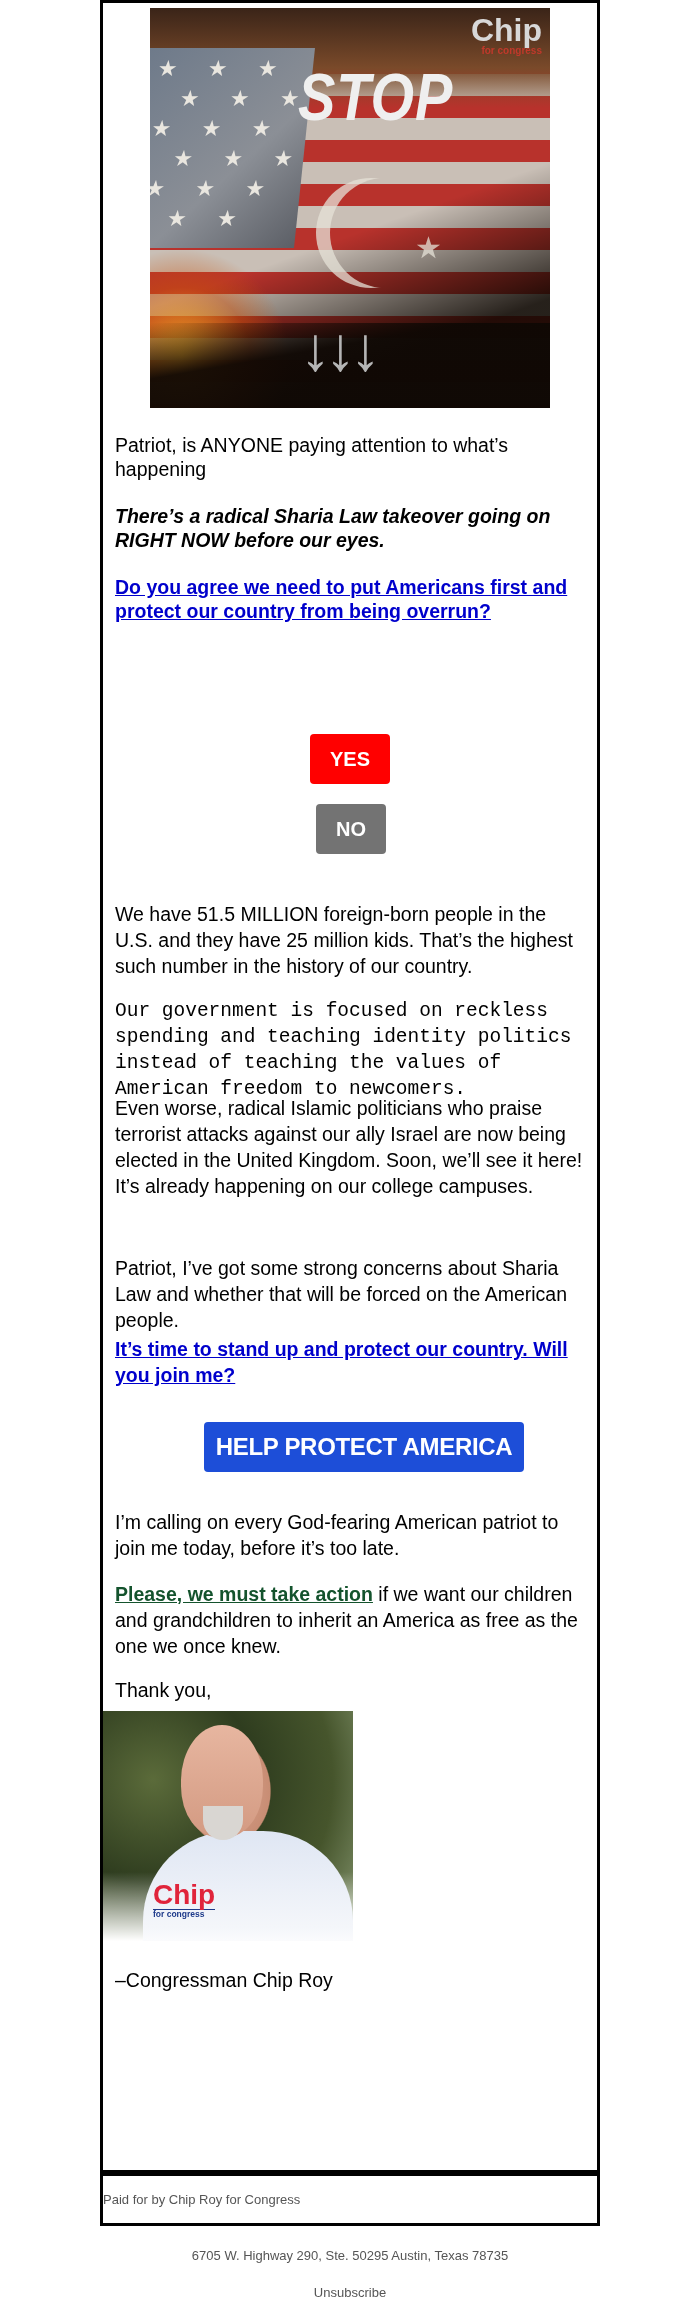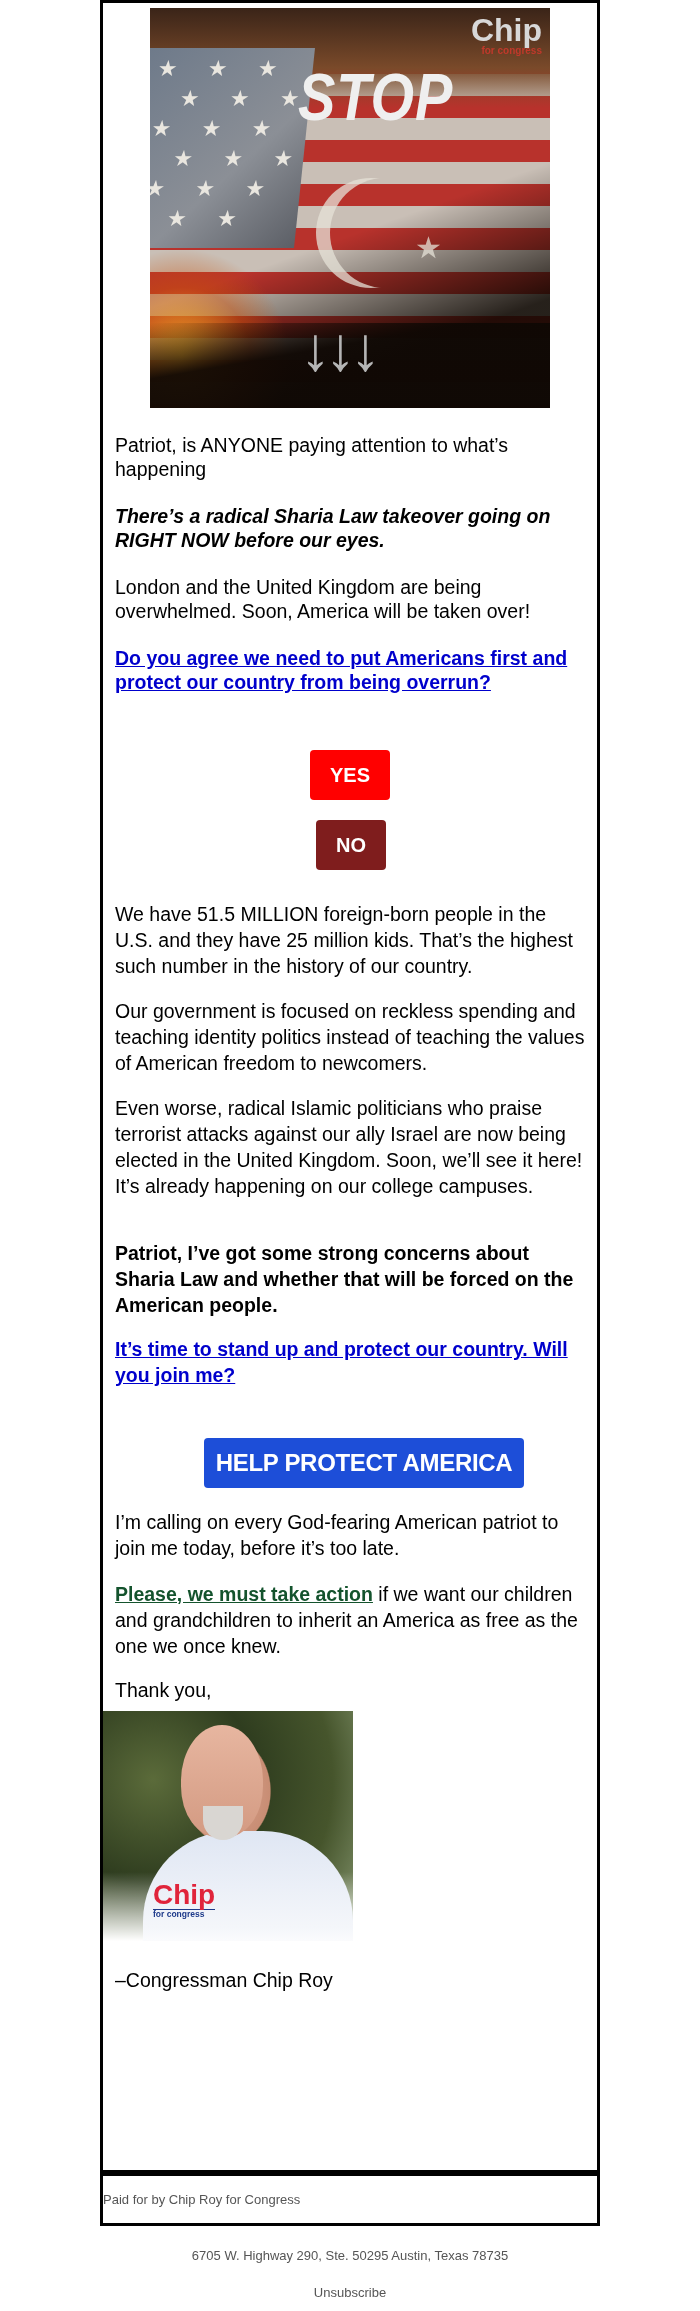--- a/index.html
+++ b/index.html
@@ -20,25 +20,25 @@
   .hero .stop { position:absolute; left:148px; top:50px; font-size:56px; font-weight:bold; font-style:italic; color:#efefef; letter-spacing:1px; font-family:"Liberation Sans", sans-serif; transform:scaleY(1.2); transform-origin:top left; }
   .hero .logo { position:absolute; right:8px; top:6px; text-align:right; }
   .hero .logo .big { font-size:32px; font-weight:bold; color:#d8d8d8; line-height:32px; }
   .hero .logo .small { font-size:10px; font-weight:bold; color:#c0392b; line-height:10px; }
   .hero .arrows { position:absolute; left:150px; top:305px; font-size:62px; color:#b5b5b5; letter-spacing:-6px; }
 
   .content { position:absolute; left:12px; top:430px; width:472px; font-size:19.5px; line-height:24px; }
   .content p { margin:0 0 23px 0; }
   .content a { color:#1a0dab; color:#0000cc; font-weight:bold; text-decoration:underline; }
   .bi { font-weight:bold; font-style:italic; }
-  .b { font-weight:bold; }
+  .b { font-weight:normal;margin-top:15px; }
 
-  .btn { position:absolute; display:flex; align-items:center; justify-content:center; color:#fff; font-weight:bold; font-family:"Liberation Sans", sans-serif; border-radius:4px; cursor:pointer;margin-top:16px; }
+  .btn { position:absolute; display:flex; align-items:center; justify-content:center; color:#fff; font-weight:bold; font-family:"Liberation Sans", sans-serif; border-radius:4px; cursor:pointer; }
   .btn-yes { left:207px; top:731px; width:80px; height:50px; background:#ff0000; font-size:20px; }
-  .btn-no { left:213px; top:801px; width:70px; height:50px; background:#7f1d1d; font-size:20px; }
+  .btn-no { left:213px; top:801px; width:70px; height:50px; background:#737373; font-size:20px; }
   .btn-help { left:101px; top:1419px; width:320px; height:50px; background:#1d4ed8; font-size:24px; letter-spacing:-0.3px; }
 
   .txt { position:absolute; left:12px; width:474px; font-size:19.5px; line-height:26px; }
   .photo { position:absolute; left:0; top:1708px; width:250px; height:230px; overflow:hidden;
     background:
       radial-gradient(ellipse 60px 75px at 125px 80px, #d9a58f 0%, #c88d74 70%, rgba(0,0,0,0) 72%),
       linear-gradient(180deg, rgba(255,255,255,0) 70%, #ffffff 100%),
       radial-gradient(circle at 20% 30%, #5b6b3a 0%, #2f3d1f 40%, #46552c 70%, #8fa07a 100%);
   }
   .photo .shirt { position:absolute; left:40px; top:120px; width:210px; height:120px; border-radius:90px 90px 0 0; background:linear-gradient(180deg,#dfe6f3,#f4f6fa 80%, #ffffff); }
@@ -85,29 +85,28 @@
     <div class="logo">
       <div class="big">Chip</div>
       <div class="small">for congress</div>
     </div>
     <div class="arrows">↓↓↓</div>
   </div>
 
   <div class="content">
     <p>Patriot, is ANYONE paying attention to what’s happening</p>
     <p class="bi">There’s a radical Sharia Law takeover going on RIGHT NOW before our eyes.</p>
-    <p>London and the United Kingdom are being overwhelmed. Soon, America will be taken over!</p>
     <p><a>Do you agree we need to put Americans first and protect our country from being overrun?</a></p>
   </div>
 
   <div class="btn btn-yes">YES</div>
   <div class="btn btn-no">NO</div>
 
   <div class="txt" style="top:898px;">We have 51.5 MILLION foreign-born people in the U.S. and they have 25 million kids. That’s the highest such number in the history of our country.</div>
-  <div class="txt" style="top:995px;">Our government is focused on reckless spending and teaching identity politics instead of teaching the values of American freedom to newcomers.</div>
+  <div class="txt" style="top:995px;font-family:Liberation Mono, monospace;">Our government is focused on reckless spending and teaching identity politics instead of teaching the values of American freedom to newcomers.</div>
   <div class="txt" style="top:1092px;">Even worse, radical Islamic politicians who praise terrorist attacks against our ally Israel are now being elected in the United Kingdom. Soon, we’ll see it here! It’s already happening on our college campuses.</div>
   <div class="txt b" style="top:1237px;">Patriot, I’ve got some strong concerns about Sharia Law and whether that will be forced on the American people.</div>
   <div class="txt" style="top:1333px;"><a style="color:#0000cc;font-weight:bold;text-decoration:underline;">It’s time to stand up and protect our country. Will you join me?</a></div>
 
   <div class="btn btn-help">HELP PROTECT AMERICA</div>
 
   <div class="txt" style="top:1506px;">I’m calling on every God-fearing American patriot to join me today, before it’s too late.</div>
   <div class="txt" style="top:1578px;"><a style="color:#14532d;font-weight:bold;text-decoration:underline;">Please, we must take action</a><span> if we want our children and grandchildren to inherit an America as free as the one we once knew.</span></div>
   <div class="txt" style="top:1674px;">Thank you,</div>
 

